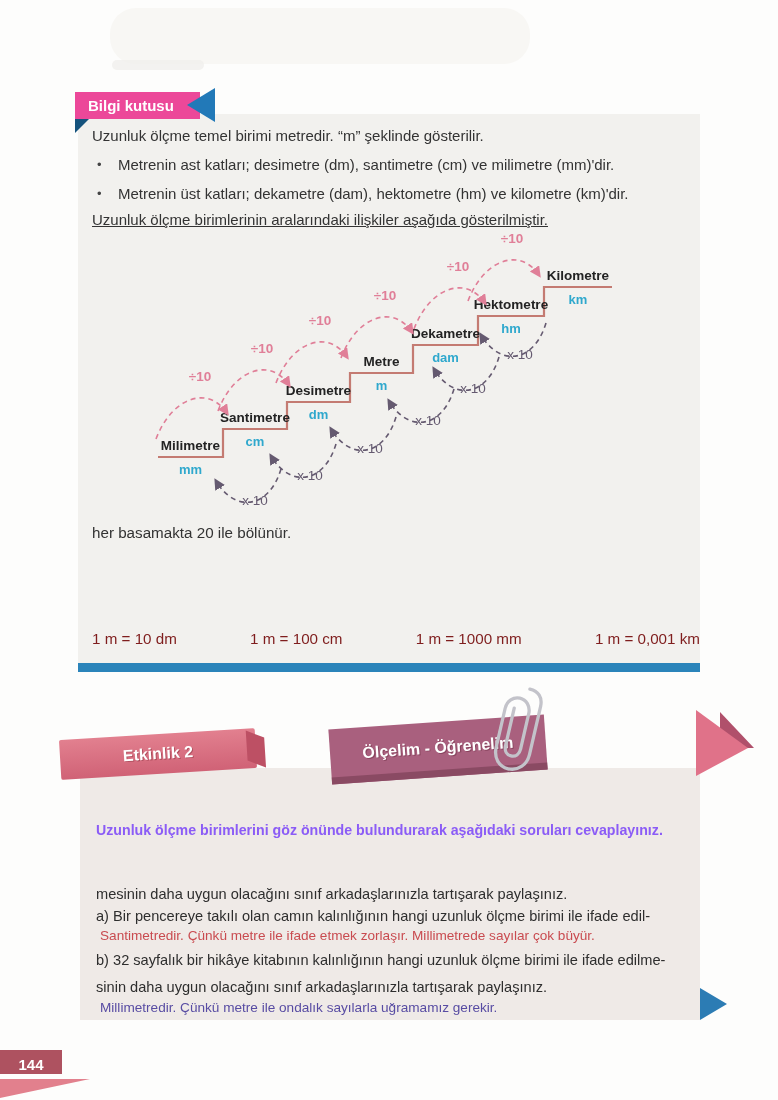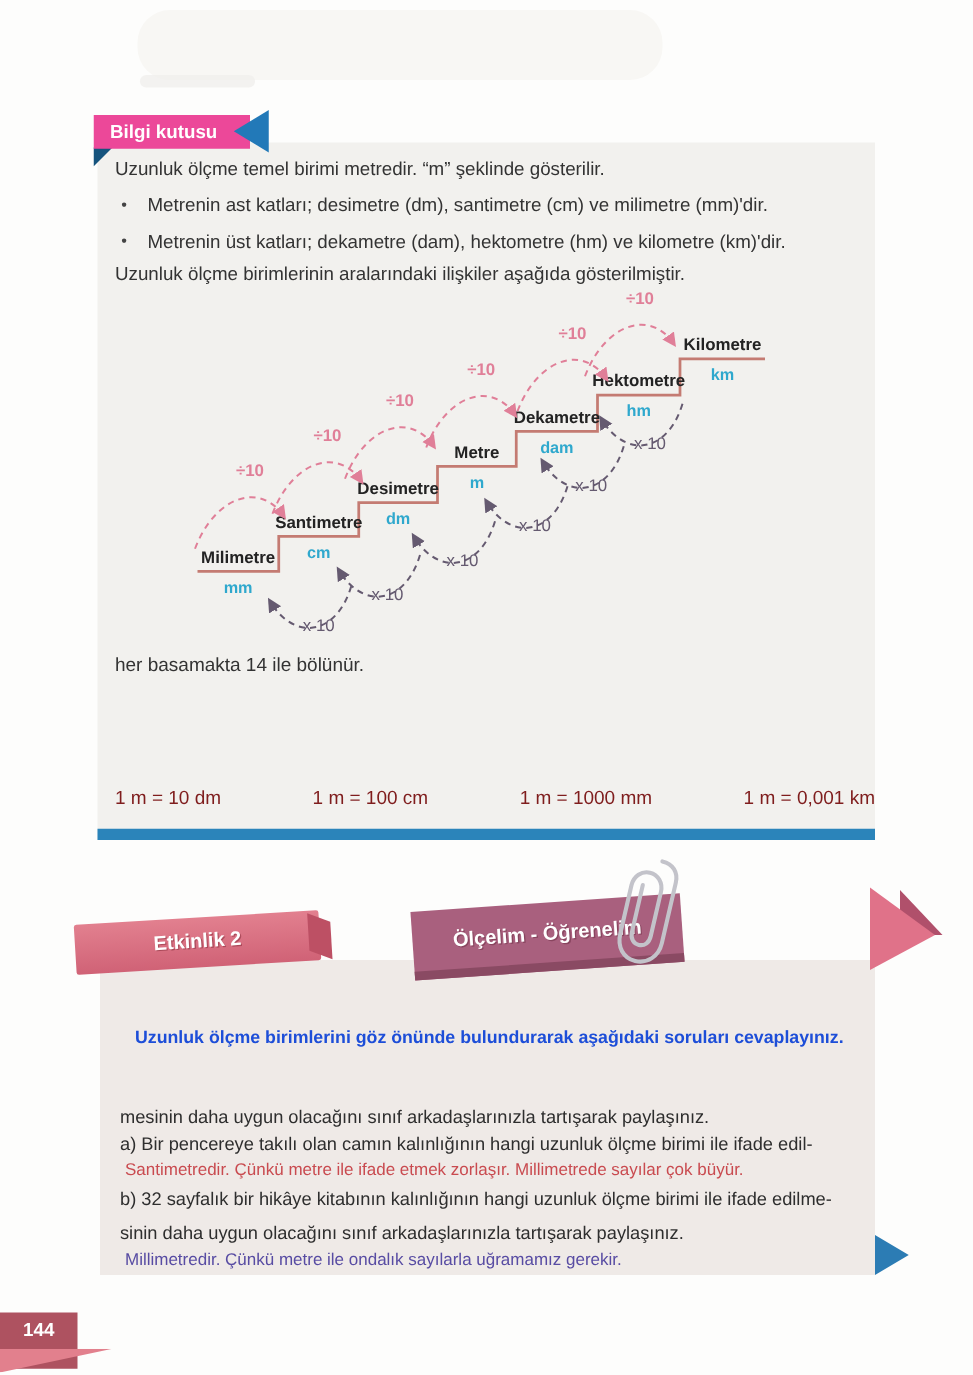--- a/index.html
+++ b/index.html
@@ -21,21 +21,21 @@
     border-right:28px solid #2279b8;border-top:17px solid transparent;border-bottom:17px solid transparent;}
   .ribbon-fold{left:75px;top:118px;width:0;height:0;
     border-top:15px solid #15537d;border-right:15px solid transparent;}
 
   .info-text{font-size:15px;color:#333;white-space:nowrap;}
   .intro{left:92px;top:127px;}
   .bullet-row{left:97px;}
   .bullet-row .glyph{display:inline-block;width:21px;font-size:13px;vertical-align:1px;color:#444;}
   .bullet1{top:156px;}
   .bullet2{top:185px;}
-  .lead{left:92px;top:211px;}
+  .lead{left:92px;top:211px;text-decoration:underline;}
 
   .note{left:92px;font-size:15.2px;line-height:28px;color:#333;}
   .note-1{top:519px;}
   .note-2{top:576px;}
   .equations{left:92px;top:630px;width:608px;display:flex;justify-content:space-between;
     font-size:15.2px;color:#7f1d1d;}
 
   .diagram-host{left:140px;top:231px;width:480px;height:286px;}
 
   
@@ -44,32 +44,32 @@
     transform:rotate(-3.5deg);z-index:3;color:#fff;font-weight:bold;font-size:16px;text-align:center;
     line-height:40px;text-shadow:1px 1px 0 rgba(120,30,45,.45);border-radius:2px;}
   .etkinlik-banner::after{content:"";position:absolute;right:-9px;top:6px;width:18px;height:30px;
     background:#bd5064;transform:skewY(24deg);z-index:-1;}
   .olcelim-banner{left:330px;top:722px;width:216px;height:55px;background:#a9607e;border-bottom:7px solid #8a4a63;
     transform:rotate(-4deg);z-index:3;color:#fff;font-weight:bold;font-size:16px;text-align:center;
     line-height:52px;text-shadow:1px 1px 0 rgba(90,30,50,.4);box-sizing:border-box;}
   .paperclip{left:498px;top:682px;z-index:5;transform:rotate(13deg);}
   .corner-arrow{left:690px;top:706px;z-index:2;}
 
-  .activity-heading{left:108px;top:822px;font-size:14.2px;font-weight:bold;color:#1d4ed8;white-space:nowrap;}
+  .activity-heading{left:96px;top:822px;font-size:14.2px;font-weight:bold;color:#8b5cf6;white-space:nowrap;}
   .q-line{left:96px;font-size:14.6px;color:#2e2e2e;white-space:nowrap;}
   .qa-1{top:908px;} .qa-2{top:886px;}
   .qb-1{top:952px;} .qb-2{top:979px;}
   .answer{left:100px;font-size:13.6px;white-space:nowrap;}
   .answer-a{top:928px;color:#c94b50;}
   .answer-b{top:1000px;color:#584ca3;}
   .next-arrow{left:700px;top:988px;width:0;height:0;
     border-left:27px solid #2c7cb4;border-top:16px solid transparent;border-bottom:16px solid transparent;}
 
   
-  .page-tab{left:0;top:1050px;width:62px;height:45px;background:#ae5260;color:#fff;font-weight:bold;
+  .page-tab{left:0;top:1050px;width:62px;height:24px;background:#ae5260;color:#fff;font-weight:bold;
     font-size:15px;text-align:center;line-height:29px;}
   .page-fold{left:0;top:1079px;width:90px;height:19px;background:#e2808d;
     clip-path:polygon(0 0,100% 0,0 100%);}
 </style>
 </head>
 <body>
 
 <div>
 
   <div class="abs top-blob"></div>
@@ -135,21 +135,21 @@
         <text x="230" y="222" text-anchor="middle" font-size="13.5" fill="#655a70" font-family="Liberation Sans, sans-serif">x 10</text>
         <path d="M 314,158 C 302,198 268,202 249,170" fill="none" stroke="#655a70" stroke-width="1.6" stroke-dasharray="5,4" marker-end="url(#mDark)"></path>
         <text x="288" y="194" text-anchor="middle" font-size="13.5" fill="#655a70" font-family="Liberation Sans, sans-serif">x 10</text>
         <path d="M 359,126 C 347,166 313,170 294,138" fill="none" stroke="#655a70" stroke-width="1.6" stroke-dasharray="5,4" marker-end="url(#mDark)"></path>
         <text x="333" y="162" text-anchor="middle" font-size="13.5" fill="#655a70" font-family="Liberation Sans, sans-serif">x 10</text>
         <path d="M 406,92 C 394,132 360,136 341,104" fill="none" stroke="#655a70" stroke-width="1.6" stroke-dasharray="5,4" marker-end="url(#mDark)"></path>
         <text x="380" y="128" text-anchor="middle" font-size="13.5" fill="#655a70" font-family="Liberation Sans, sans-serif">x 10</text>
       </svg></div>
 
   <div class="abs note note-1">
-    <div>her basamakta 14 ile bölünür.</div>
+    <div>her basamakta 20 ile bölünür.</div>
   </div>
   <div class="abs note note-2">
   </div>
   <div class="abs equations">
     <span>1 m = 10 dm</span>
     <span>1 m = 100 cm</span>
     <span>1 m = 1000 mm</span>
     <span>1 m = 0,001 km</span>
   </div>
   <div class="abs info-bottom-bar"></div>

